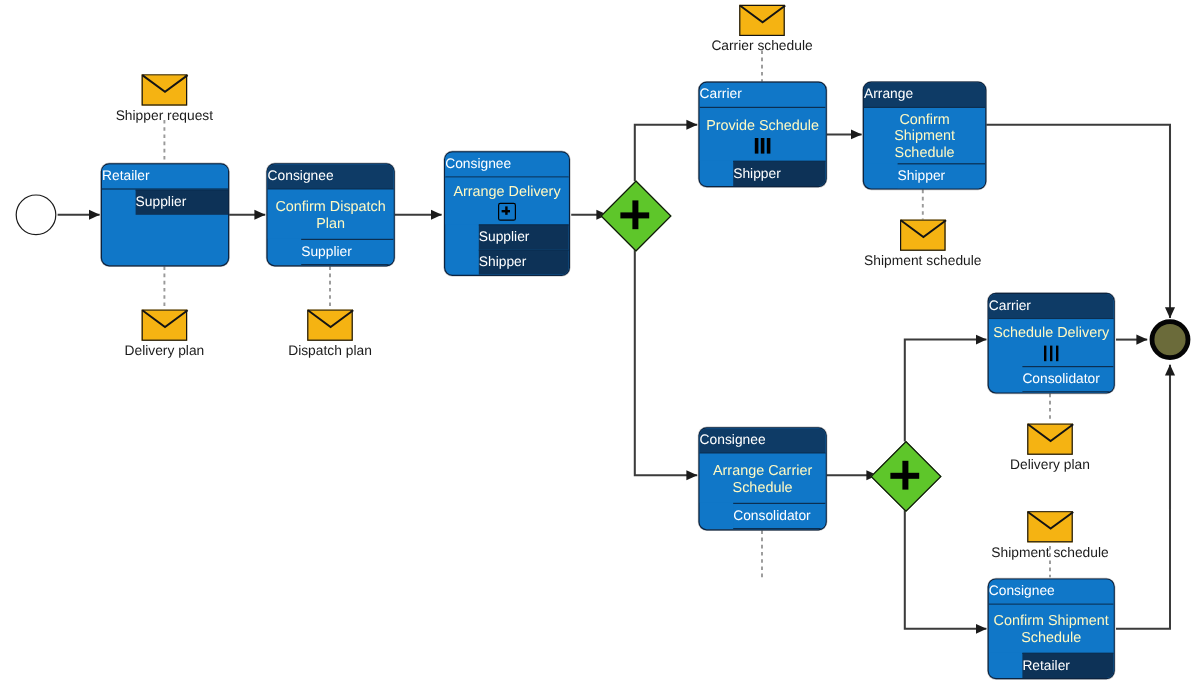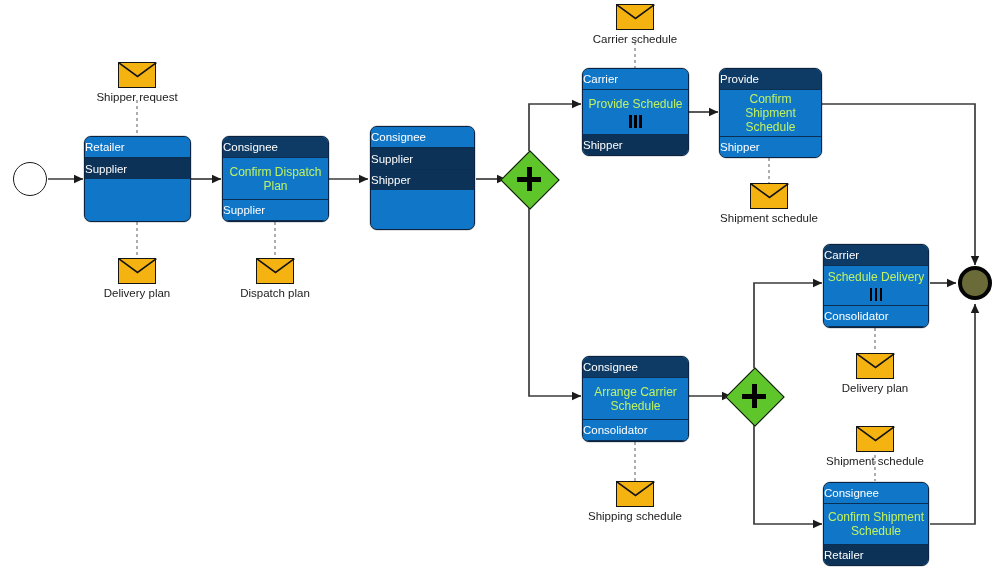--- a/index.html
+++ b/index.html
@@ -27,25 +27,25 @@
     text-align:left;
     font-size:11.5px;
     line-height:20px;
     height:20px;
     white-space:nowrap;
     overflow:hidden;
   }
   .band.mid{background:#1077c8;border-bottom:1px solid #0b2f52;}
   .band.dark{background:#0e3b66;border-bottom:1px solid #0b2f52;}
   .band.darker{background:#0d3257;}
-  .foot{border-top:1px solid #0b2f52;border-bottom:none;}
+  .foot{border-top:1px solid #0b2f52;border-bottom:none;margin-left:28px;}
   .body{
     flex:1 1 auto;
     background:#1077c8;
-    color:#bef264;
+    color:#fef9c3;
     display:flex;
     flex-direction:column;
     align-items:center;
     justify-content:center;
     text-align:center;
     font-size:12px;
     line-height:14px;
     padding:2px 3px;
   }
   .body .label{display:block;}
@@ -181,41 +181,47 @@
   <div class="task" style="left:222px;top:136px;width:107px;height:86px;">
     <div class="band dark">Consignee</div>
     <div class="body">
       <span class="label">Confirm Dispatch Plan</span>
     </div>
     <div class="band mid foot">Supplier</div>
   </div>
 
   <div class="task" style="left:370px;top:126px;width:105px;height:104px;">
     <div class="band mid">Consignee</div>
+    <div class="body">
+      <span class="label">Arrange Delivery</span>
+      <span class="marker">
+        <span class="sub-plus"></span>
+      </span>
+    </div>
     <div class="band darker foot">Supplier</div>
     <div class="band darker foot">Shipper</div>
   </div>
 
   <div class="task" style="left:582px;top:68px;width:107px;height:88px;">
     <div class="band mid">Carrier</div>
     <div class="body">
       <span class="label">Provide Schedule</span>
       <span class="marker">
         <span class="mi-bars">
           <i></i>
             <i></i>
             <i></i>
         </span>
       </span>
     </div>
     <div class="band darker foot">Shipper</div>
   </div>
 
   <div class="task" style="left:719px;top:68px;width:103px;height:90px;">
-    <div class="band dark">Provide</div>
+    <div class="band dark">Arrange</div>
     <div class="body">
       <span class="label">Confirm Shipment Schedule</span>
     </div>
     <div class="band mid foot">Shipper</div>
   </div>
 
   <div class="task" style="left:582px;top:356px;width:107px;height:86px;">
     <div class="band dark">Consignee</div>
     <div class="body">
       <span class="label">Arrange Carrier Schedule</span>
@@ -284,28 +290,20 @@
 
   <div class="msg" style="left:702px;top:183px;width:134px;">
     <div class="env">
       <svg width="41" height="29" viewBox="0 0 41 29">
           <path d="M1.6,1.6 L20.5,15.5 L39.4,1.6" fill="none" stroke="#141414" stroke-width="1.6"></path>
         </svg>
     </div>
     <div class="msg-label">Shipment schedule</div>
   </div>
 
-  <div class="msg" style="left:570px;top:481px;width:130px;">
-    <div class="env">
-      <svg width="41" height="29" viewBox="0 0 41 29">
-          <path d="M1.6,1.6 L20.5,15.5 L39.4,1.6" fill="none" stroke="#141414" stroke-width="1.6"></path>
-        </svg>
-    </div>
-    <div class="msg-label">Shipping schedule</div>
-  </div>
 
   <div class="msg" style="left:811px;top:353px;width:128px;">
     <div class="env">
       <svg width="41" height="29" viewBox="0 0 41 29">
           <path d="M1.6,1.6 L20.5,15.5 L39.4,1.6" fill="none" stroke="#141414" stroke-width="1.6"></path>
         </svg>
     </div>
     <div class="msg-label">Delivery plan</div>
   </div>
 

